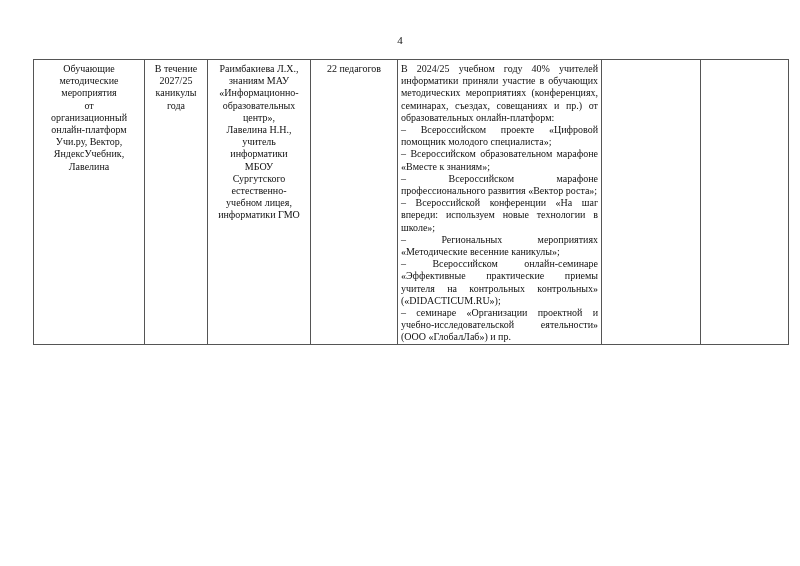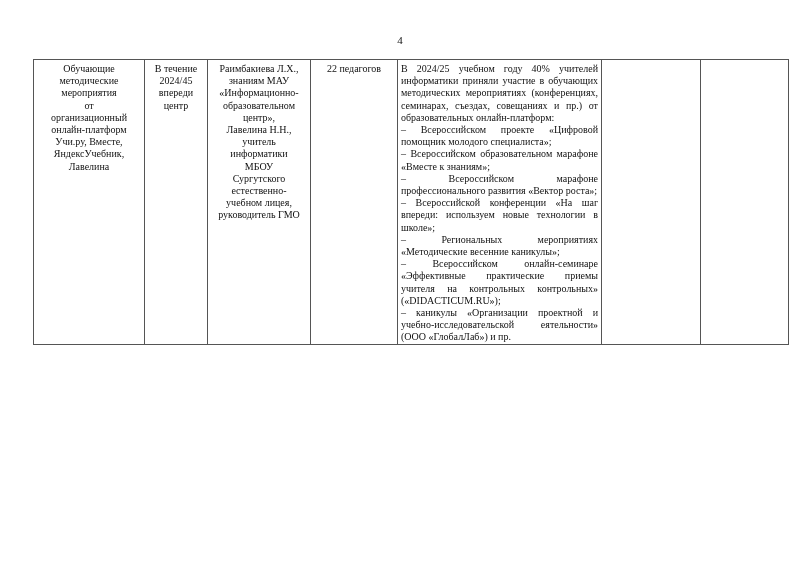--- a/index.html
+++ b/index.html
@@ -33,53 +33,53 @@
   </colgroup>
   <tbody>
       <tr>
     <td class="c" id="ev">
           <div>Обучающие</div>
           <div>методические</div>
           <div>мероприятия</div>
           <div>от</div>
           <div>организационный</div>
           <div>онлайн-платформ</div>
-          <div>Учи.ру, Вместе,</div>
+          <div>Учи.ру, Вектор,</div>
           <div>ЯндексУчебник,</div>
           <div>Лавелина</div>
         </td>
     <td class="c" id="pe">
           <div>В течение</div>
-          <div>2024/45</div>
-          <div>впереди</div>
-          <div>центр</div>
+          <div>2027/25</div>
+          <div>каникулы</div>
+          <div>года</div>
         </td>
     <td class="c" id="re">
           <div>Раимбакиева Л.Х.,</div>
           <div>знаниям МАУ</div>
           <div>«Информационно-</div>
-          <div>образовательном</div>
+          <div>образовательных</div>
           <div>центр»,</div>
           <div>Лавелина Н.Н.,</div>
           <div>учитель</div>
           <div>информатики</div>
           <div>МБОУ</div>
           <div>Сургутского</div>
           <div>естественно-</div>
           <div>учебном лицея,</div>
-          <div>руководитель ГМО</div>
+          <div>информатики ГМО</div>
         </td>
     <td class="c">22 педагогов</td>
     <td class="j">
       <p>В 2024/25 учебном году 40% учителей информатики приняли участие в обучающих методических мероприятиях (конференциях, семинарах, съездах, совещаниях и пр.) от образовательных онлайн-платформ:</p>
       <p class="item">– Всероссийском проекте «Цифровой помощник молодого специалиста»;</p>
       <p class="item">– Всероссийском образовательном марафоне «Вместе к знаниям»;</p>
       <p class="item">– Всероссийском марафоне профессионального развития «Вектор роста»;</p>
       <p class="item">– Всероссийской конференции «На шаг впереди: используем новые технологии в школе»;</p>
       <p class="item">– Региональных мероприятиях «Методические весенние каникулы»;</p>
       <p class="item">– Всероссийском онлайн-семинаре «Эффективные практические приемы учителя на контрольных контрольных» («DIDACTICUM.RU»);</p>
-      <p class="item">– каникулы «Организации проектной и учебно-исследовательской еятельности» (ООО «ГлобалЛаб») и пр.</p>
+      <p class="item">– семинаре «Организации проектной и учебно-исследовательской еятельности» (ООО «ГлобалЛаб») и пр.</p>
     </td>
     <td></td>
     <td></td>
   </tr>
 </tbody>
   </table>
 
 </body></html>

